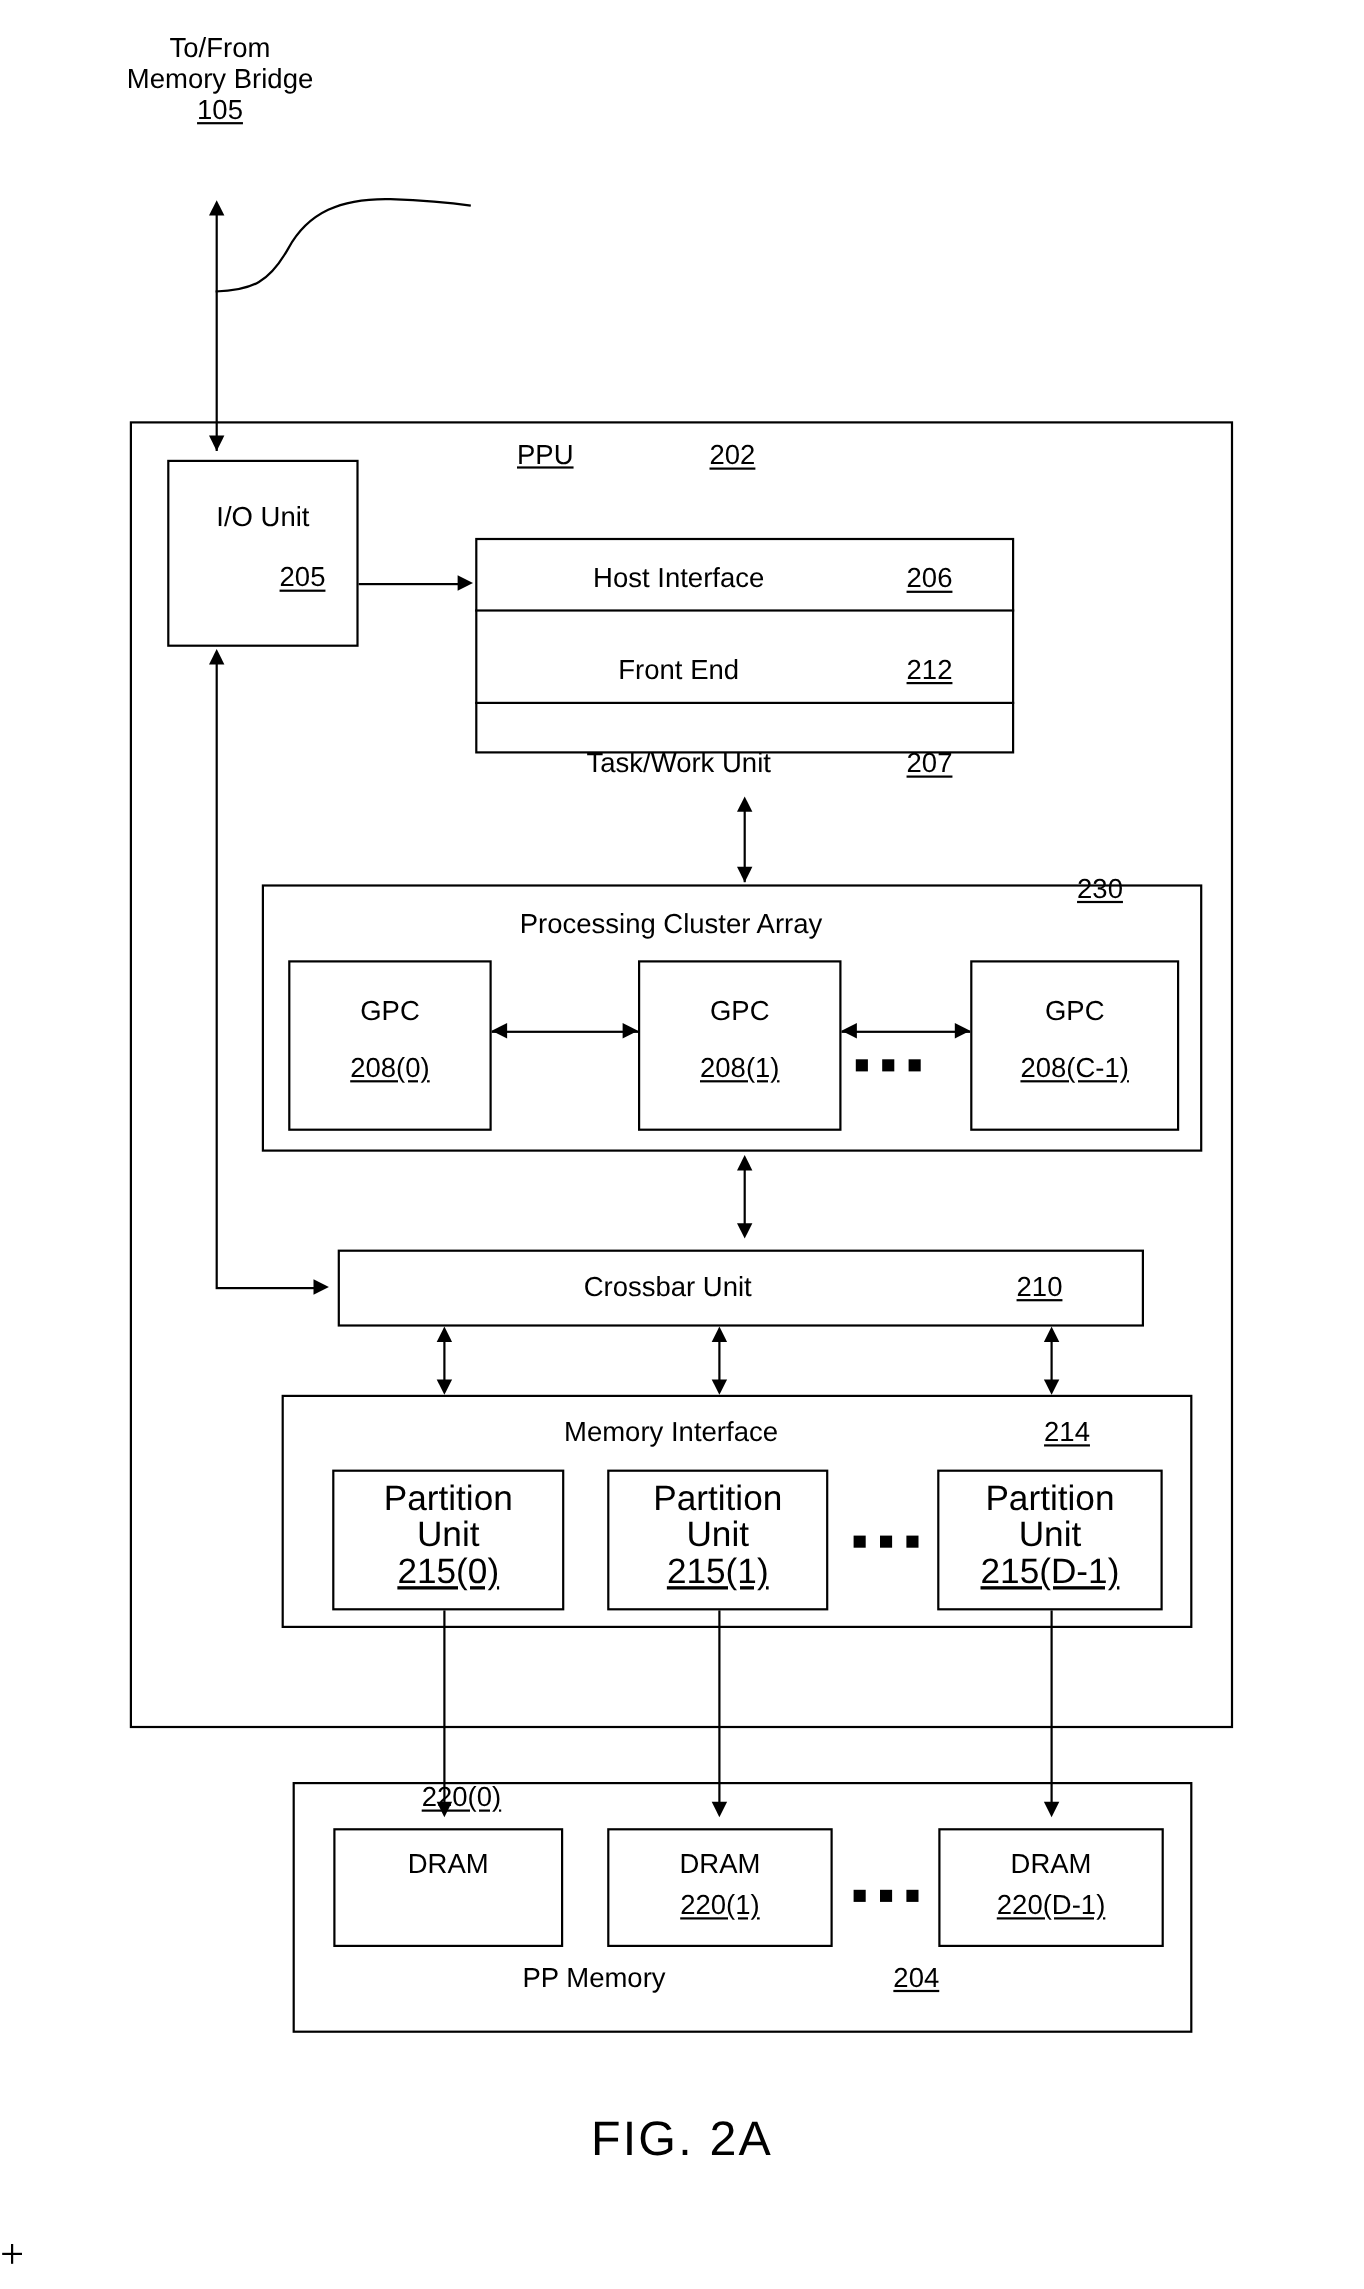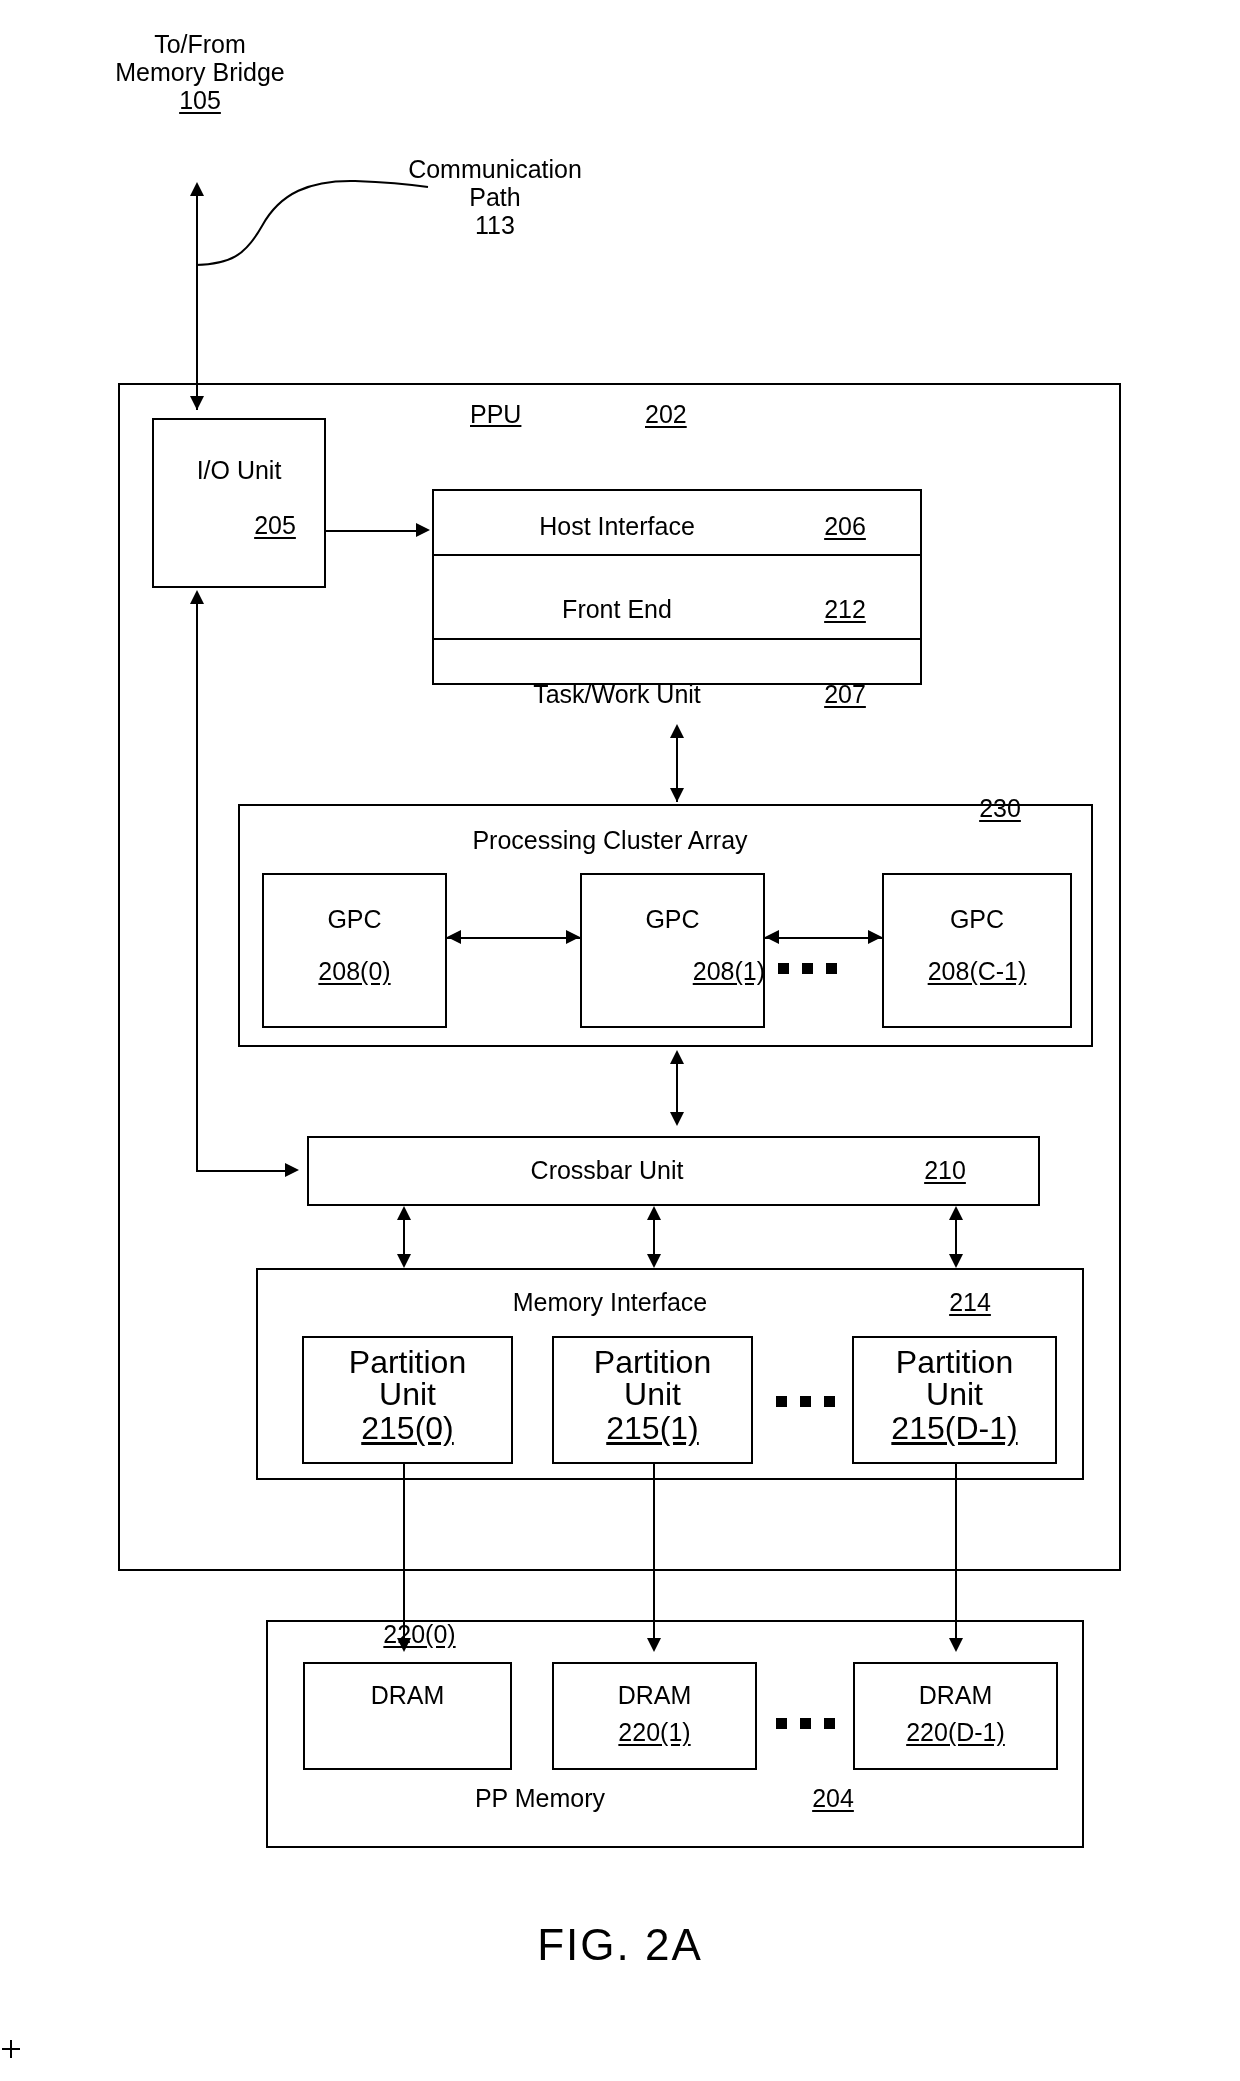--- a/index.html
+++ b/index.html
@@ -114,25 +114,20 @@
   </div>
 
   <div class="vline" style="left:196px; top:192px; height:218px;"></div>
   <div class="arr arr-up" style="left:190px; top:182px;"></div>
   <div class="arr arr-down" style="left:190px; top:396px;"></div>
 
   <svg class="curve" width="260" height="110" viewBox="0 0 260 110" style="left:190px; top:160px;">
     <path d="M 6 105 C 40 104, 55 96, 72 66 C 90 33, 120 20, 165 21 C 195 22, 218 24, 238 27" fill="none" stroke="#000" stroke-width="2"></path>
   </svg>
 
-  <div class="lbl t-callout" style="left:345px; top:155px; width:300px;">
-    <div>Communication</div>
-    <div>Path</div>
-    <div>113</div>
-  </div>
 
   <div class="box" style="left:118px; top:383px; width:1003px; height:1188px;"></div>
 
   <div class="lbl t-box" style="left:470px; top:400px; width:120px; text-align:left;text-decoration:underline;">PPU</div>
   <div class="lbl t-box ul" style="left:645px; top:400px; width:90px; text-align:left;">202</div>
 
   <div class="box" style="left:152px; top:418px; width:174px; height:170px;"></div>
   <div class="lbl t-box" style="left:152px; top:456px; width:174px;">I/O Unit</div>
   <div class="lbl t-box ul" style="left:152px; top:511px; width:174px;padding-left:36px;">205</div>
 
@@ -159,21 +154,21 @@
   <div class="box" style="left:238px; top:804px; width:855px; height:243px;"></div>
   <div class="lbl t-box" style="left:300px; top:826px; width:620px;">Processing Cluster Array</div>
   <div class="lbl t-box ul" style="left:955px; top:794px; width:90px;">230</div>
 
   <div class="box" style="left:262px; top:873px; width:185px; height:155px;"></div>
   <div class="lbl t-box" style="left:262px; top:905px; width:185px;">GPC</div>
   <div class="lbl t-box ul" style="left:262px; top:957px; width:185px;text-align:center;">208(0)</div>
 
   <div class="box" style="left:580px; top:873px; width:185px; height:155px;"></div>
   <div class="lbl t-box" style="left:580px; top:905px; width:185px;">GPC</div>
-  <div class="lbl t-box ul" style="left:580px; top:957px; width:185px;text-align:right;">208(1)</div>
+  <div class="lbl t-box ul" style="left:580px; top:957px; width:185px;">208(1)</div>
 
   <div class="box" style="left:882px; top:873px; width:190px; height:155px;"></div>
   <div class="lbl t-box" style="left:882px; top:905px; width:190px;">GPC</div>
   <div class="lbl t-box ul" style="left:882px; top:957px; width:190px;">208(C-1)</div>
 
   <div class="hline" style="left:447px; top:937px; width:133px;"></div>
   <div class="arr arr-left" style="left:447px; top:930px;"></div>
   <div class="arr arr-right" style="left:566px; top:930px;"></div>
 
   <div class="hline" style="left:765px; top:937px; width:117px;"></div>

